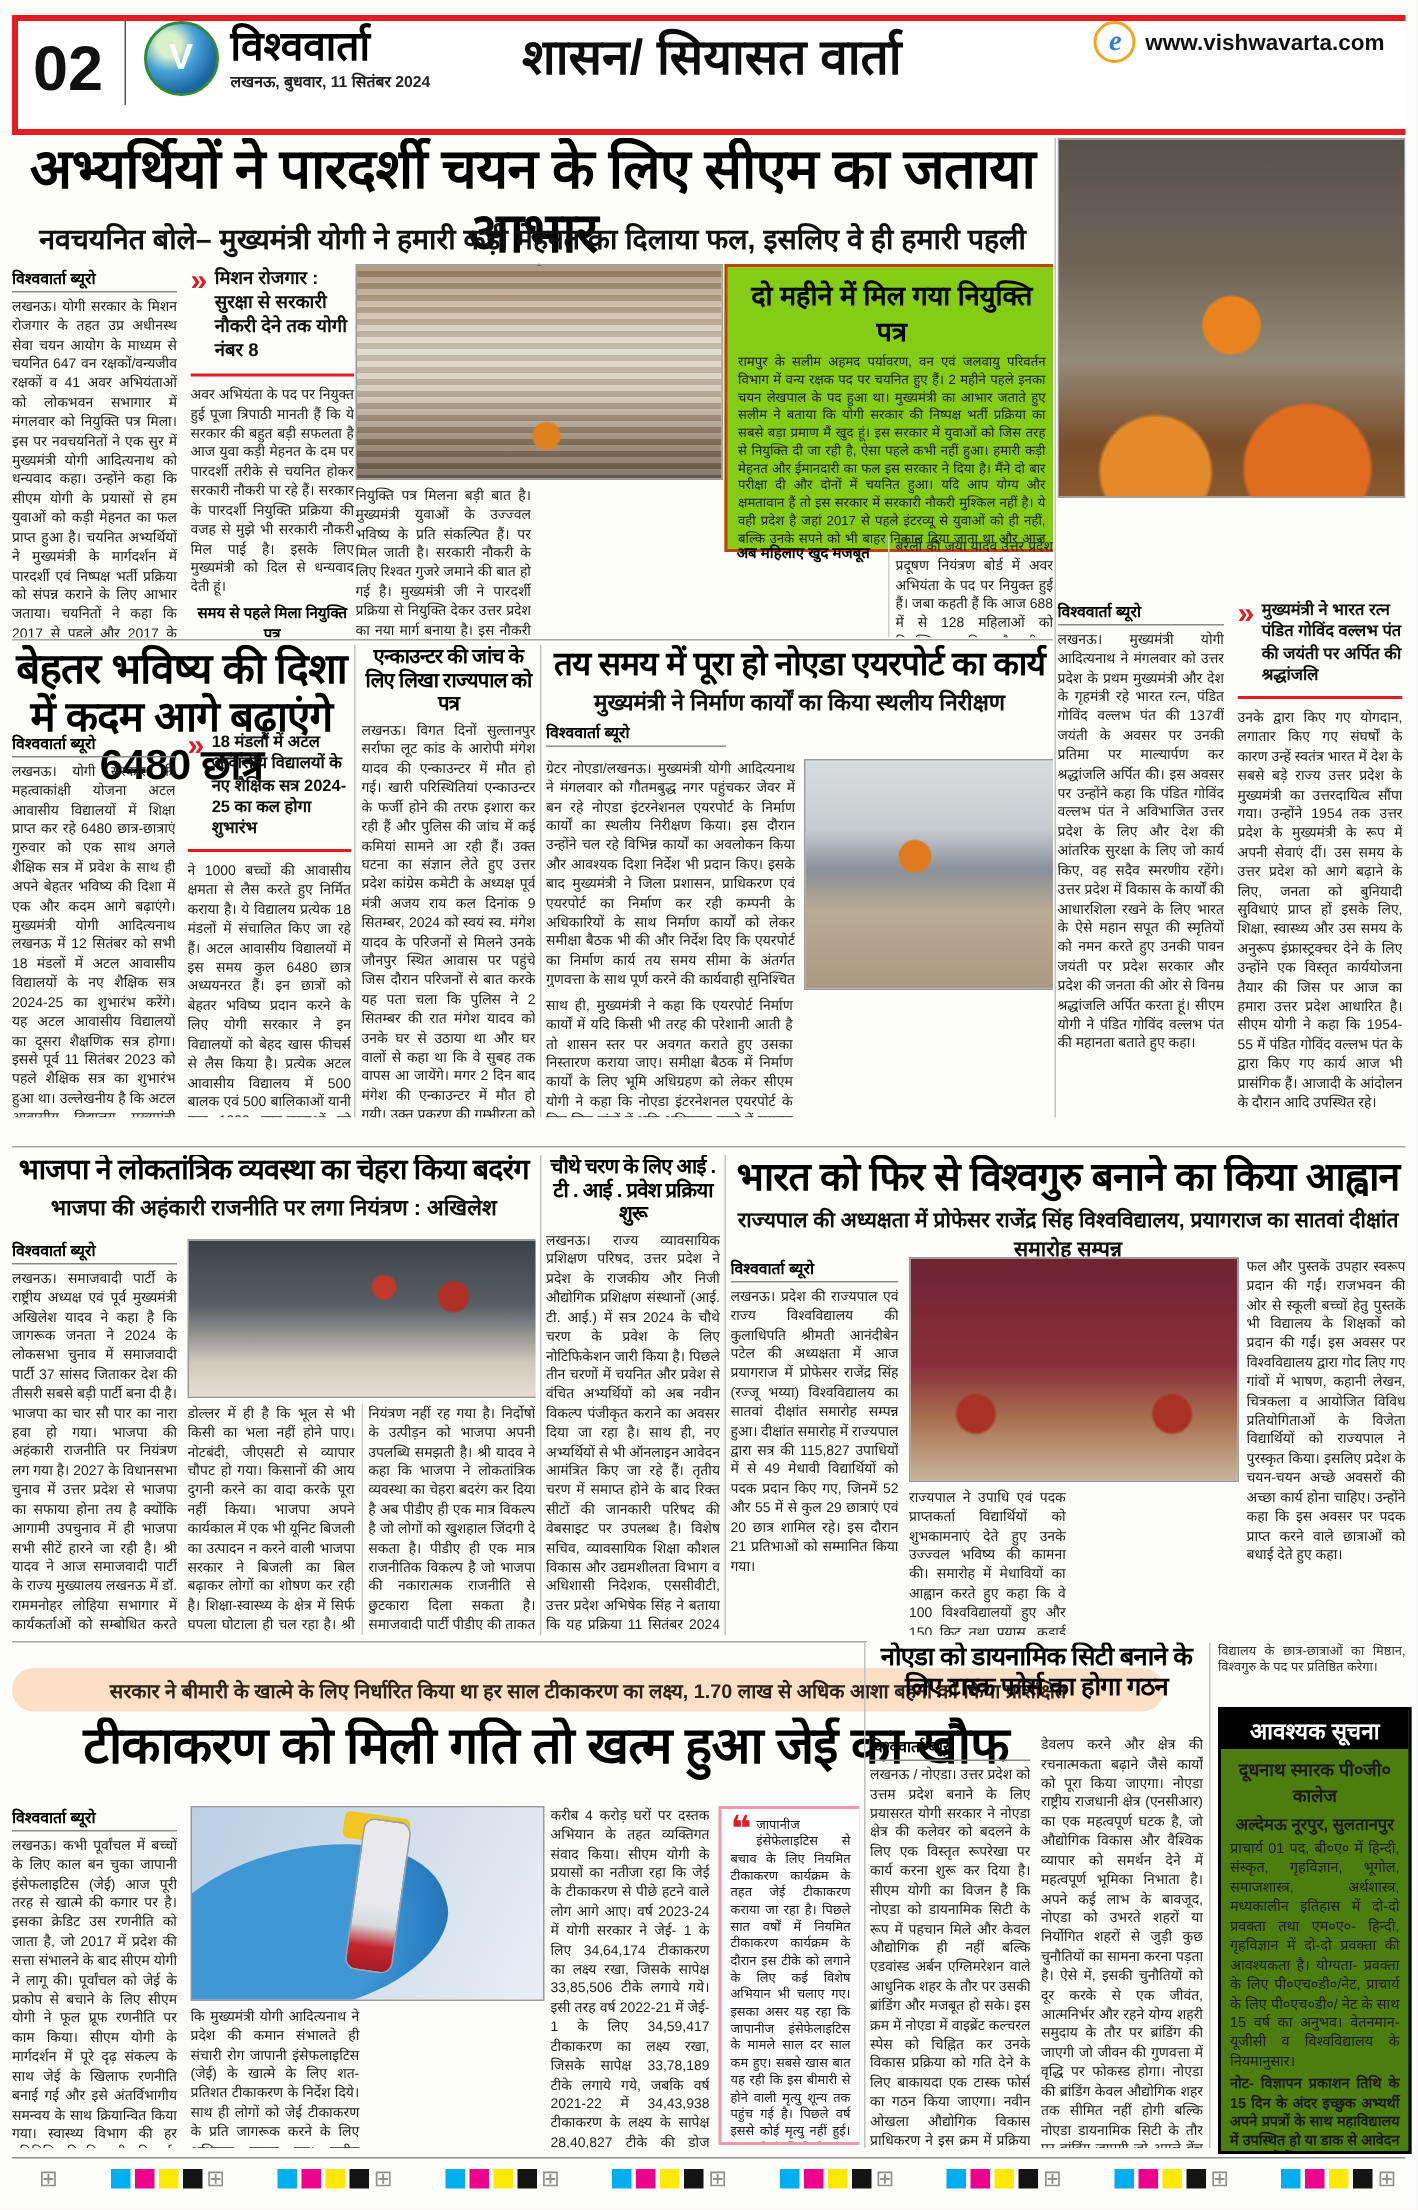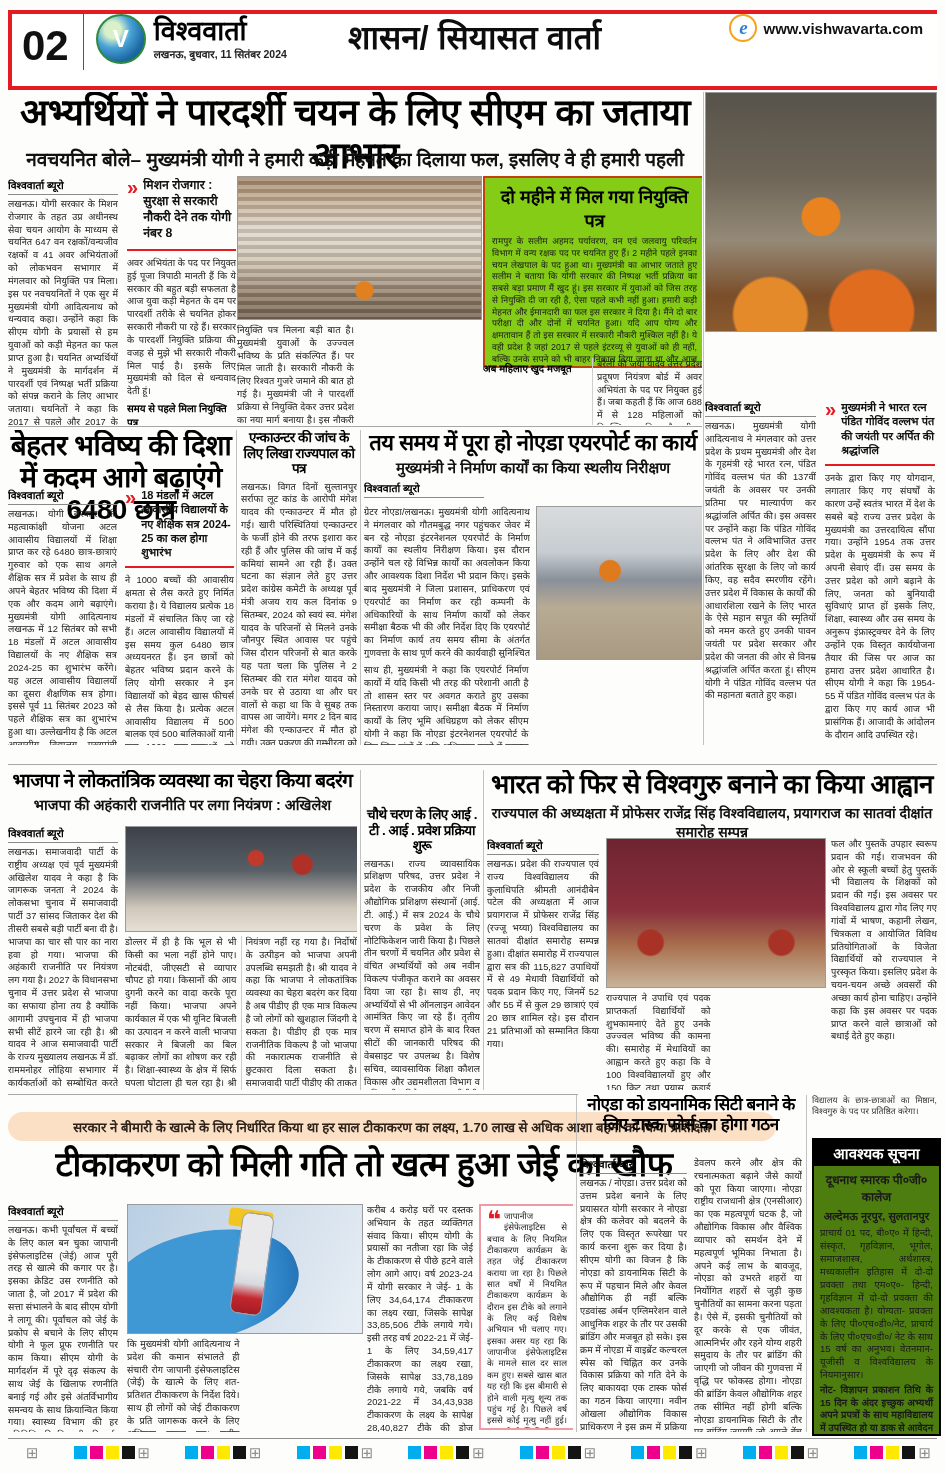--- a/index.html
+++ b/index.html
@@ -27,21 +27,21 @@
   .hl{font-weight:bold;color:#000;text-align:center;letter-spacing:-0.5px;line-height:1.15;}
   .sub{font-weight:bold;color:#111;text-align:center;}
   .byline{display:block;font-size:10.5px;font-weight:bold;border-bottom:1px solid #8a8a8a;padding-bottom:2px;margin-bottom:3px;color:#000;}
   .bodytxt{font-size:9.3px;line-height:1.38;text-align:justify;color:#1c1c1c;overflow:hidden;}
   .col{position:absolute;overflow:hidden;}
   .pq{display:flex;gap:5px;border-bottom:2px solid #e51b24;padding-bottom:7px;margin-bottom:6px;}
   .pq .mark{color:#e51b24;font-size:20px;font-weight:bold;line-height:18px;}
   .pq .txt{font-size:12.3px;font-weight:bold;color:#111;line-height:1.3;}
   .photo{position:absolute;overflow:hidden;border:1px solid #9a9a9a;}
   .twocol{column-count:2;column-gap:9px;column-rule:1px solid #cfcfcf;}
-  .inlinesub{font-weight:bold;font-size:10px;margin:3px 0;color:#000;}
+  .inlinesub{font-weight:bold;font-size:10px;text-align:center;margin:3px 0;color:#000;}
   .vr{position:absolute;width:1px;background:#c2c2c2;}
   .hrule{position:absolute;height:1px;background:#a7a7a7;}
   
   .boxstory{position:absolute;border:2px solid #c2410c;background:#84cc16;padding:6px 7px;overflow:hidden;}
   .boxstory .bh{font-size:18px;font-weight:bold;text-align:center;margin-bottom:4px;color:#000;}
   .boxstory .bb{font-size:8.8px;line-height:1.34;text-align:justify;}
   
   .qbox{position:absolute;border:2px solid #ef9aa6;background:#fff;padding:5px 6px;overflow:hidden;}
   .qbox .qm{color:#e51b24;font-size:24px;font-weight:bold;float:left;line-height:18px;margin-right:3px;}
   .qbox .qt{font-size:8.6px;line-height:1.32;text-align:justify;}
@@ -200,21 +200,21 @@
       <div class="bodytxt">लखनऊ। समाजवादी पार्टी के राष्ट्रीय अध्यक्ष एवं पूर्व मुख्यमंत्री अखिलेश यादव ने कहा है कि जागरूक जनता ने 2024 के लोकसभा चुनाव में समाजवादी पार्टी 37 सांसद जिताकर देश की तीसरी सबसे बड़ी पार्टी बना दी है। भाजपा का चार सौ पार का नारा हवा हो गया। भाजपा की अहंकारी राजनीति पर नियंत्रण लग गया है। 2027 के विधानसभा चुनाव में उत्तर प्रदेश से भाजपा का सफाया होना तय है क्योंकि आगामी उपचुनाव में ही भाजपा सभी सीटें हारने जा रही है। श्री यादव ने आज समाजवादी पार्टी के राज्य मुख्यालय लखनऊ में डॉ. राममनोहर लोहिया सभागार में कार्यकर्ताओं को सम्बोधित करते हुए कहा कि उत्तर प्रदेश में 2027 में समाजवादी पार्टी की सरकार बनेगी, यह 2024 के लोकसभा चुनाव से ही सुनिश्चित हो चुका है। भाजपा की गलत नीतियों के कारण उत्तर प्रदेश विकास के क्षेत्र में बहुत पीछे चला गया है। भाजपा सरकार ने अपने सात वर्ष के कार्यकाल में छात्र, नौजवान, व्यापारी, किसान, मजदूरों का शोषण किया है।</div>
     </div>
     <div class="photo ph-bjp" style="left:117px;top:56px;width:232px;height:104px;"></div>
     <div class="col twocol" style="left:117px;top:166px;width:232px;height:154px;">
       <div class="bodytxt">डोल्लर में ही है कि भूल से भी किसी का भला नहीं होने पाए। नोटबंदी, जीएसटी से व्यापार चौपट हो गया। किसानों की आय दुगनी करने का वादा करके पूरा नहीं किया। भाजपा अपने कार्यकाल में एक भी यूनिट बिजली का उत्पादन न करने वाली भाजपा सरकार ने बिजली का बिल बढ़ाकर लोगों का शोषण कर रही है। शिक्षा-स्वास्थ्य के क्षेत्र में सिर्फ घपला घोटाला ही चल रहा है। श्री यादव ने कहा कि भाजपा सरकार ने उत्तर प्रदेश में महिलाओं-बच्चियों के प्रति अपराधी में सबसे ऊपर है। पुलिस हिरासत में मौतें नहीं थम रही हैं। एनकाउण्टरों का भी रिकॉर्ड कायम हो गया है। थाना, तहसील स्तर पर भ्रष्टाचार चरम पर है।</div>
       <div class="bodytxt">नियंत्रण नहीं रह गया है। निर्दोषों के उत्पीड़न को भाजपा अपनी उपलब्धि समझती है। श्री यादव ने कहा कि भाजपा ने लोकतांत्रिक व्यवस्था का चेहरा बदरंग कर दिया है अब पीडीए ही एक मात्र विकल्प है जो लोगों को खुशहाल जिंदगी दे सकता है। पीडीए ही एक मात्र राजनीतिक विकल्प है जो भाजपा की नकारात्मक राजनीति से छुटकारा दिला सकता है। समाजवादी पार्टी पीडीए की ताकत से 2027 के विधानसभा चुनाव में स्वच्छ छवि वाली सरकार बनाने के लिए सभी कार्यकर्ताओं का आवाहन करती है कि घर-घर गांव-गांव जाकर मतदाताओं के साथ बूथ स्तर तक संगठन को मजबूत बनाएं।</div>
     </div>
   </div>
 
   <div class="art" style="left:364px;top:770px;width:116px;height:320px;">
-    <div class="hl" style="font-size:13.5px;margin-top:37px;">चौथे चरण के लिए आई . टी . आई . प्रवेश प्रक्रिया शुरू</div>
+    <div class="hl" style="font-size:13.5px;">चौथे चरण के लिए आई . टी . आई . प्रवेश प्रक्रिया शुरू</div>
     <div class="bodytxt" style="margin-top:4px;height:272px;">लखनऊ। राज्य व्यावसायिक प्रशिक्षण परिषद, उत्तर प्रदेश ने प्रदेश के राजकीय और निजी औद्योगिक प्रशिक्षण संस्थानों (आई. टी. आई.) में सत्र 2024 के चौथे चरण के प्रवेश के लिए नोटिफिकेशन जारी किया है। पिछले तीन चरणों में चयनित और प्रवेश से वंचित अभ्यर्थियों को अब नवीन विकल्प पंजीकृत कराने का अवसर दिया जा रहा है। साथ ही, नए अभ्यर्थियों से भी ऑनलाइन आवेदन आमंत्रित किए जा रहे हैं। तृतीय चरण में समाप्त होने के बाद रिक्त सीटों की जानकारी परिषद की वेबसाइट पर उपलब्ध है। विशेष सचिव, व्यावसायिक शिक्षा कौशल विकास और उद्यमशीलता विभाग व अधिशासी निदेशक, एससीवीटी, उत्तर प्रदेश अभिषेक सिंह ने बताया कि यह प्रक्रिया 11 सितंबर 2024 से शुरू होकर 15 सितंबर 2024 की रात्रि 12 बजे तक चलेगी। सभी प्रधानाचार्यों को निर्देशित किया गया है कि वे संस्थानों में रिक्त सीटों की जानकारी सार्वजनिक सूचना पट पर प्रदर्शित करें। अधिक जानकारी के लिए परिषद की वेबसाइट http://www.scvtup.in पर जाएं या संबंधित औद्योगिक प्रशिक्षण संस्थानों से संपर्क करें।</div>
   </div>
 
   <div class="art" style="left:487px;top:770px;width:450px;height:320px;">
     <div class="hl" style="font-size:26px;">भारत को फिर से विश्वगुरु बनाने का किया आह्वान</div>
     <div class="sub" style="font-size:14px;margin-top:3px;">राज्यपाल की अध्यक्षता में प्रोफेसर राजेंद्र सिंह विश्वविद्यालय, प्रयागराज का सातवां दीक्षांत समारोह सम्पन्न</div>
     <div class="col" style="left:0;top:68px;width:112px;height:252px;">
       <span class="byline">विश्ववार्ता ब्यूरो</span>
       <div class="bodytxt">लखनऊ। प्रदेश की राज्यपाल एवं राज्य विश्वविद्यालय की कुलाधिपति श्रीमती आनंदीबेन पटेल की अध्यक्षता में आज प्रयागराज में प्रोफेसर राजेंद्र सिंह (रज्जू भय्या) विश्वविद्यालय का सातवां दीक्षांत समारोह सम्पन्न हुआ। दीक्षांत समारोह में राज्यपाल द्वारा सत्र की 115,827 उपाधियों में से 49 मेधावी विद्यार्थियों को पदक प्रदान किए गए, जिनमें 52 और 55 में से कुल 29 छात्राएं एवं 20 छात्र शामिल रहे। इस दौरान 21 प्रतिभाओं को सम्मानित किया गया।</div>
     </div>

